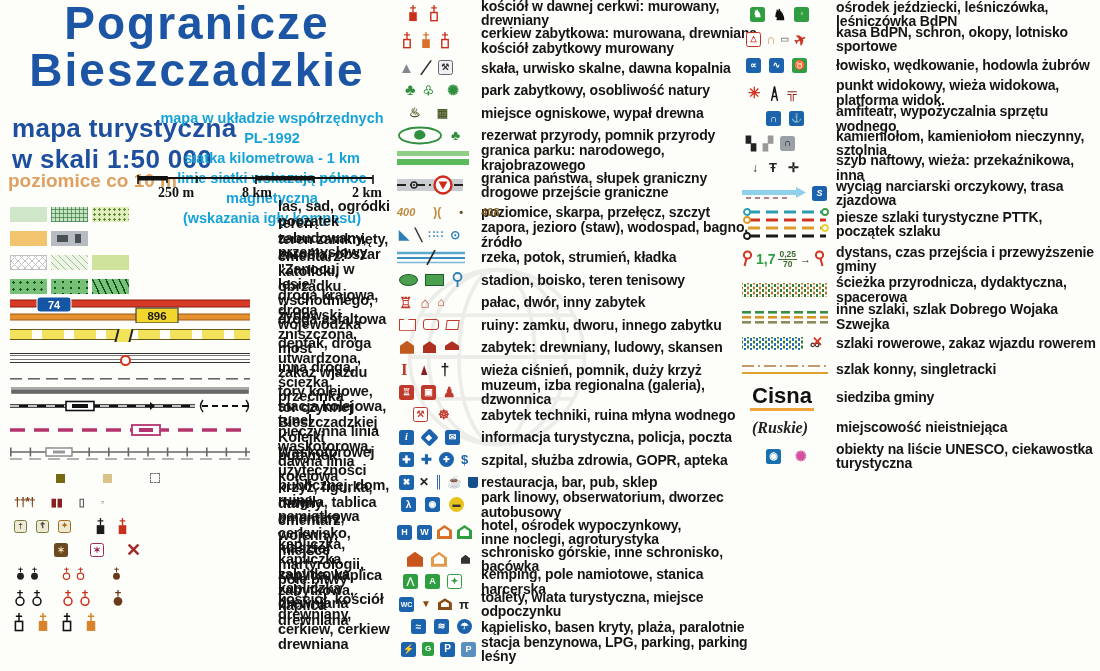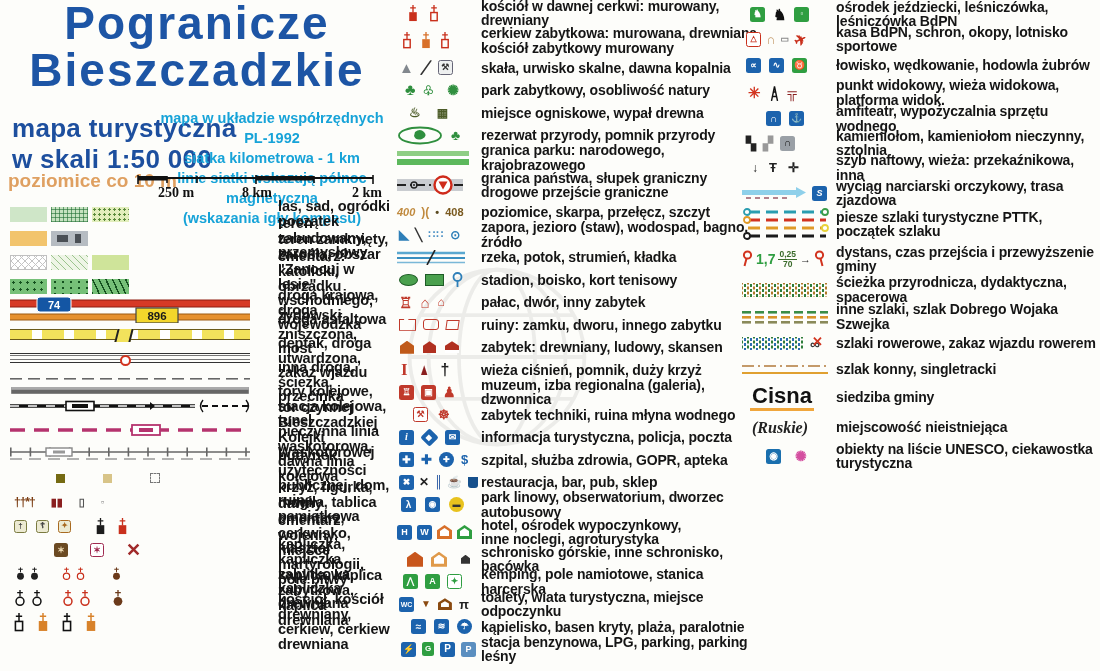--- a/index.html
+++ b/index.html
@@ -427,21 +427,21 @@
           <path d="M41.5 6.5h9L46 14.5z" fill="#cf2b1b"></path>
         </svg>
       </span>
       <span class="lab">
           <span>granica państwa, słupek graniczny</span>
           <span>drogowe przejście graniczne</span>
         </span>
     </div>
 
     <div class="row">
-      <span class="sym" style="gap:6px">
+      <span class="sym" style="gap:18px">
         <span class="g" style="color:#c08a3e;font-size:11px;font-style:italic">400</span>
         <span class="g" style="color:#c08a3e;font-size:12px">)(</span>
         <span class="g" style="color:#5a4a20;font-size:11px">•</span>
         <span class="g" style="color:#7a5a20;font-size:11px">408</span>
       </span>
       <span class="lab">poziomice, skarpa,  przełęcz, szczyt</span>
     </div>
 
     <div class="row">
       <span class="sym" style="gap:6px;padding-left:2px">
@@ -467,21 +467,21 @@
 
     <div class="row">
       <span class="sym" style="gap:7px;padding-left:2px">
         <span style="width:19px;height:12px;background:#4aa04e;border:1.4px solid #1e5c26;border-radius:50%"></span>
         <span style="width:19px;height:12px;background:#4aa04e;border:1.4px solid #1e5c26"></span>
         <svg width="13" height="15">
             <circle cx="6.5" cy="5" r="4" fill="none" stroke="#2e7fb8" stroke-width="1.8"></circle>
             <line x1="6.5" y1="9" x2="6.5" y2="15" stroke="#2e7fb8" stroke-width="1.8"></line>
           </svg>
       </span>
-      <span class="lab">stadion, boisko, kort tenisowy</span>
+      <span class="lab">stadion, boisko, teren tenisowy</span>
     </div>
 
     <div class="row">
       <span class="sym" style="gap:8px;padding-left:2px">
         <span class="g" style="color:#c0392b;font-size:15px">♖</span>
         <span class="g" style="color:#c0392b;font-size:15px">⌂</span>
         <span class="g" style="color:#c0392b;font-size:12px">⌂</span>
       </span>
       <span class="lab">pałac, dwór, inny zabytek</span>
     </div>

